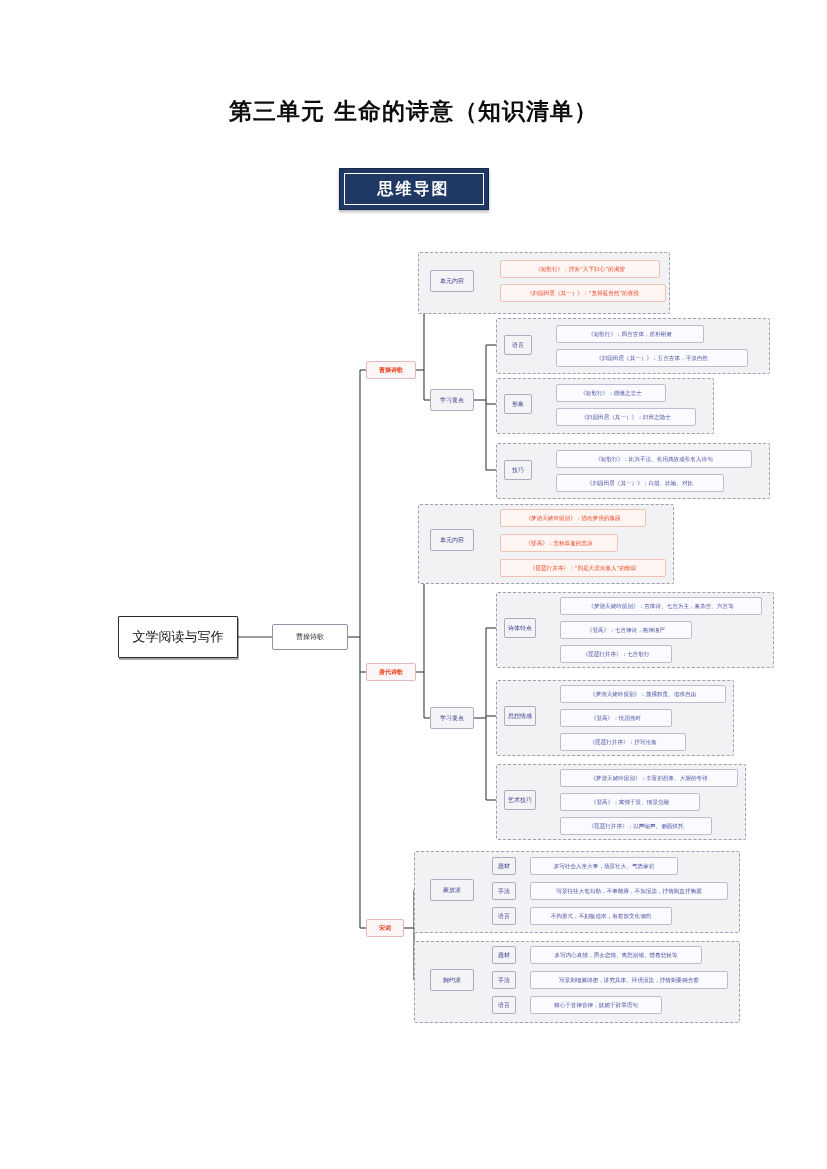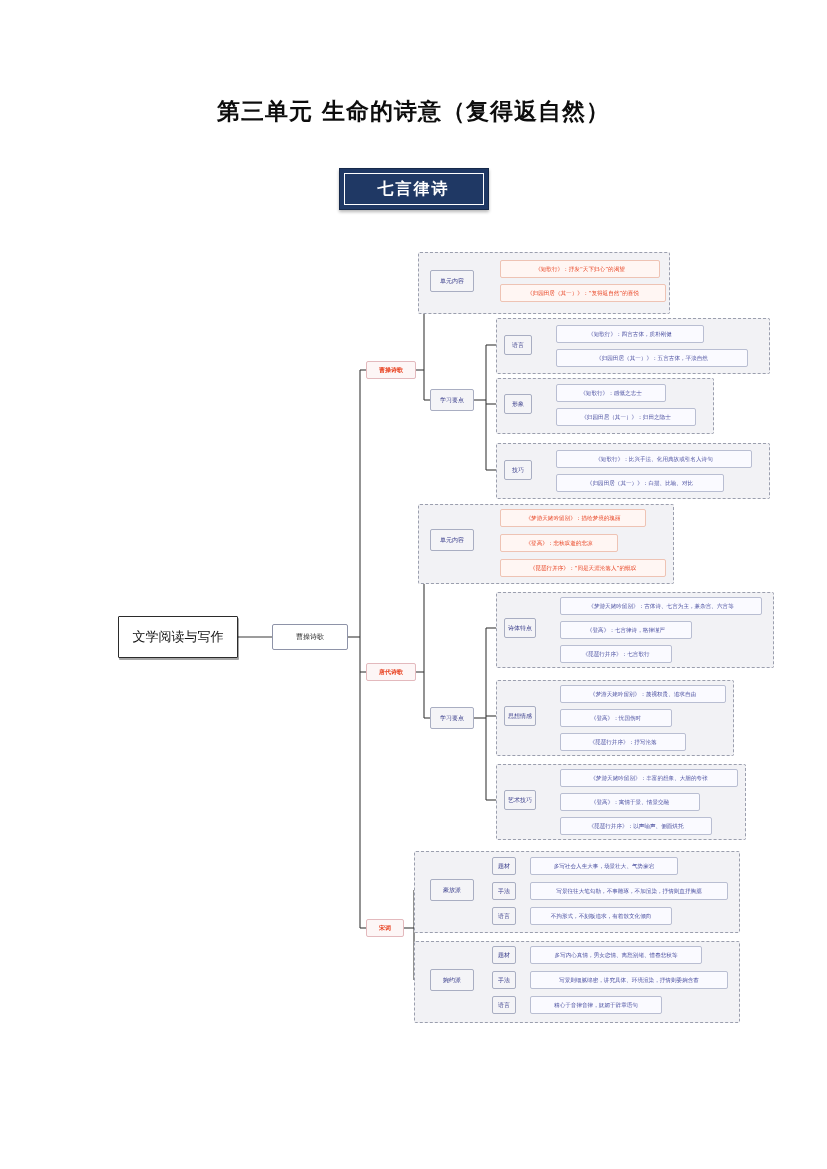--- a/index.html
+++ b/index.html
@@ -126,26 +126,26 @@
     background:#f2f2f5;
     border-radius:2px;
   }
   .grp-outer{
     background:#f2f2f5;
   }
 </style>
 </head>
 <body>
 
-<div class="doc-title">第三单元 生命的诗意（复得返自然）</div>
+<div class="doc-title">第三单元 生命的诗意（知识清单）</div>
 
 <div class="badge-wrap">
   <div class="badge">
     <div class="badge-inner"></div>
-    <span class="badge-text">七言律诗</span>
+    <span class="badge-text">思维导图</span>
     <span class="star star-tr"><span class="starshape"></span></span>
     <span class="star star-bl"><span class="starshape"></span></span>
   </div>
 </div>
 
 <div id="map">
   <svg id="wires" viewBox="0 0 827 1169" preserveAspectRatio="none">
     <g fill="none" stroke="#3a3a3a" stroke-width="1.1">
 
       <path d="M238,637 H272"></path>

